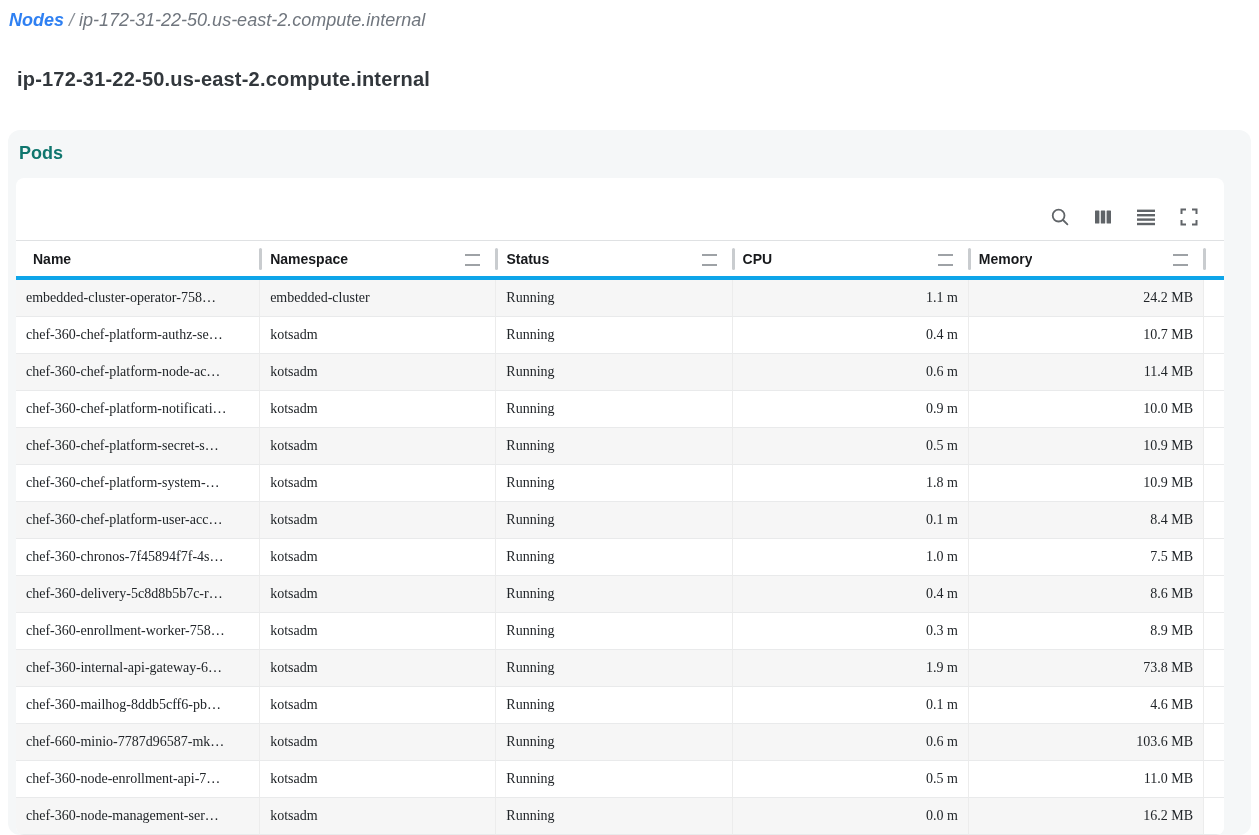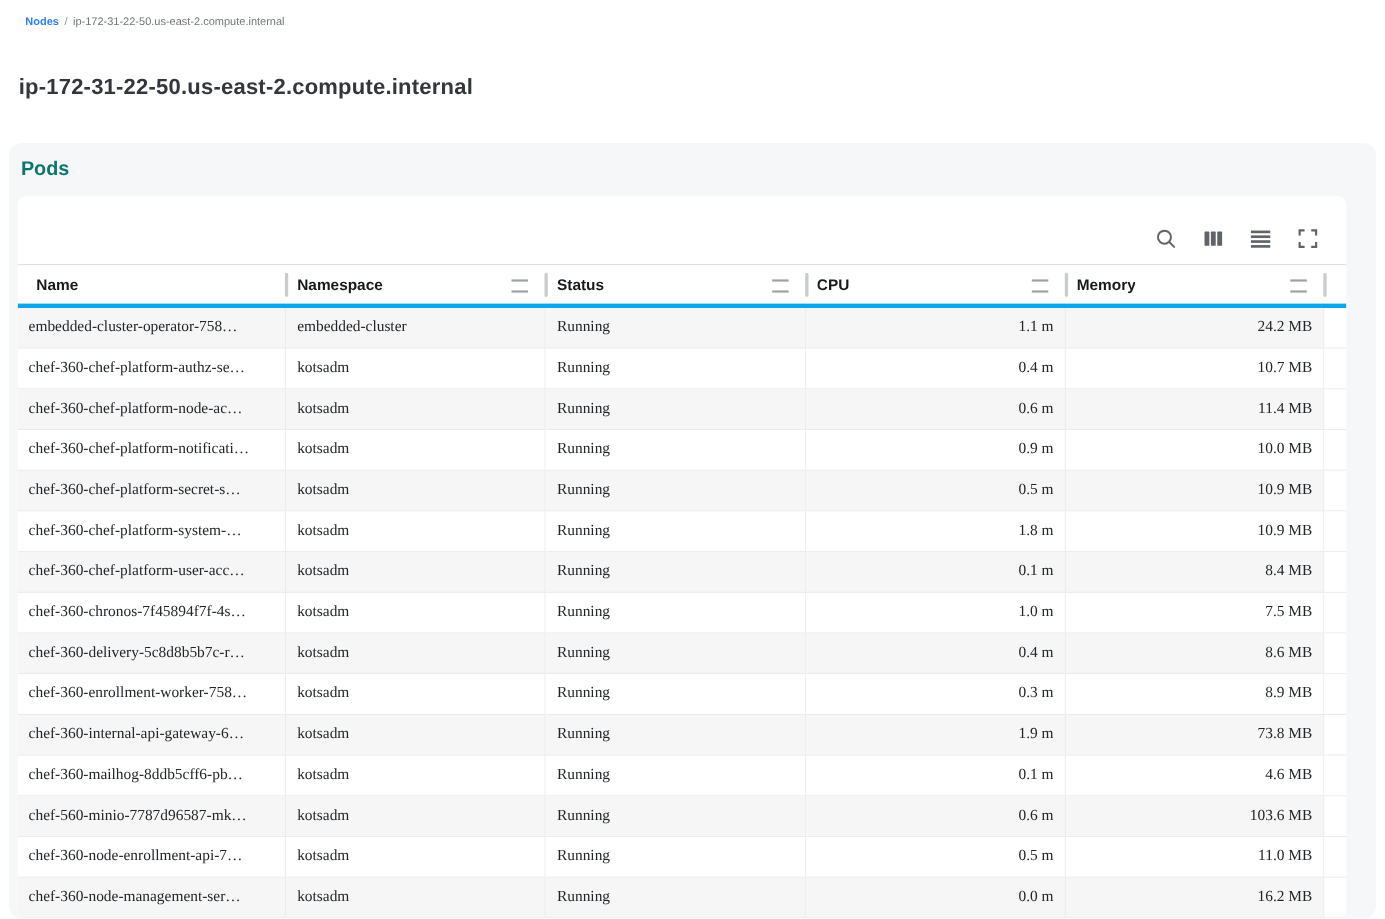--- a/index.html
+++ b/index.html
@@ -3,21 +3,21 @@
 <meta charset="utf-8">
 <style>
   html,body{margin:0;padding:0;}
   body{
     width:1259px;height:835px;position:relative;overflow:hidden;
     background:#ffffff;
     font-family:"Liberation Sans", sans-serif;
     -webkit-font-smoothing:antialiased;
   }
   
-  .breadcrumb{position:absolute;left:23px;top:12px;font-size:10px;line-height:17px;color:#70767e;white-space:nowrap;}
+  .breadcrumb{position:absolute;left:9px;top:12px;font-size:18px;line-height:17px;color:#70767e;white-space:nowrap;font-style:italic;}
   .breadcrumb a{color:var(--accent,#2f80f2);font-weight:600;text-decoration:none;cursor:pointer;}
   .breadcrumb .sep-text{color:#8a9097;margin:0 5px;}
   .breadcrumb .current{color:#70767e;}
   
   .page-title{position:absolute;left:17px;top:68px;margin:0;font-size:20px;font-weight:700;color:#32373c;letter-spacing:.2px;}
   
   .card{position:absolute;left:8px;top:130px;width:1243px;height:705px;background:var(--card-bg,#f5f7f8);border-radius:12px;overflow:hidden;}
   .card-title{position:absolute;left:11px;top:13px;margin:0;font-size:18px;font-weight:700;color:#0f766e;}
   
   .panel{position:absolute;left:8px;top:48px;width:1208px;height:657px;background:#ffffff;border-radius:8px;overflow:hidden;}
@@ -219,21 +219,21 @@
         </div>
         <div class="trow">
           <div class="td col-name">chef-360-mailhog-8ddb5cff6-pb…</div>
           <div class="td col-namespace">kotsadm</div>
           <div class="td col-status">Running</div>
           <div class="td col-cpu">0.1 m</div>
           <div class="td col-memory">4.6 MB</div>
           <div class="td col-filler"></div>
         </div>
         <div class="trow striped">
-          <div class="td col-name">chef-560-minio-7787d96587-mk…</div>
+          <div class="td col-name">chef-660-minio-7787d96587-mk…</div>
           <div class="td col-namespace">kotsadm</div>
           <div class="td col-status">Running</div>
           <div class="td col-cpu">0.6 m</div>
           <div class="td col-memory">103.6 MB</div>
           <div class="td col-filler"></div>
         </div>
         <div class="trow">
           <div class="td col-name">chef-360-node-enrollment-api-7…</div>
           <div class="td col-namespace">kotsadm</div>
           <div class="td col-status">Running</div>

